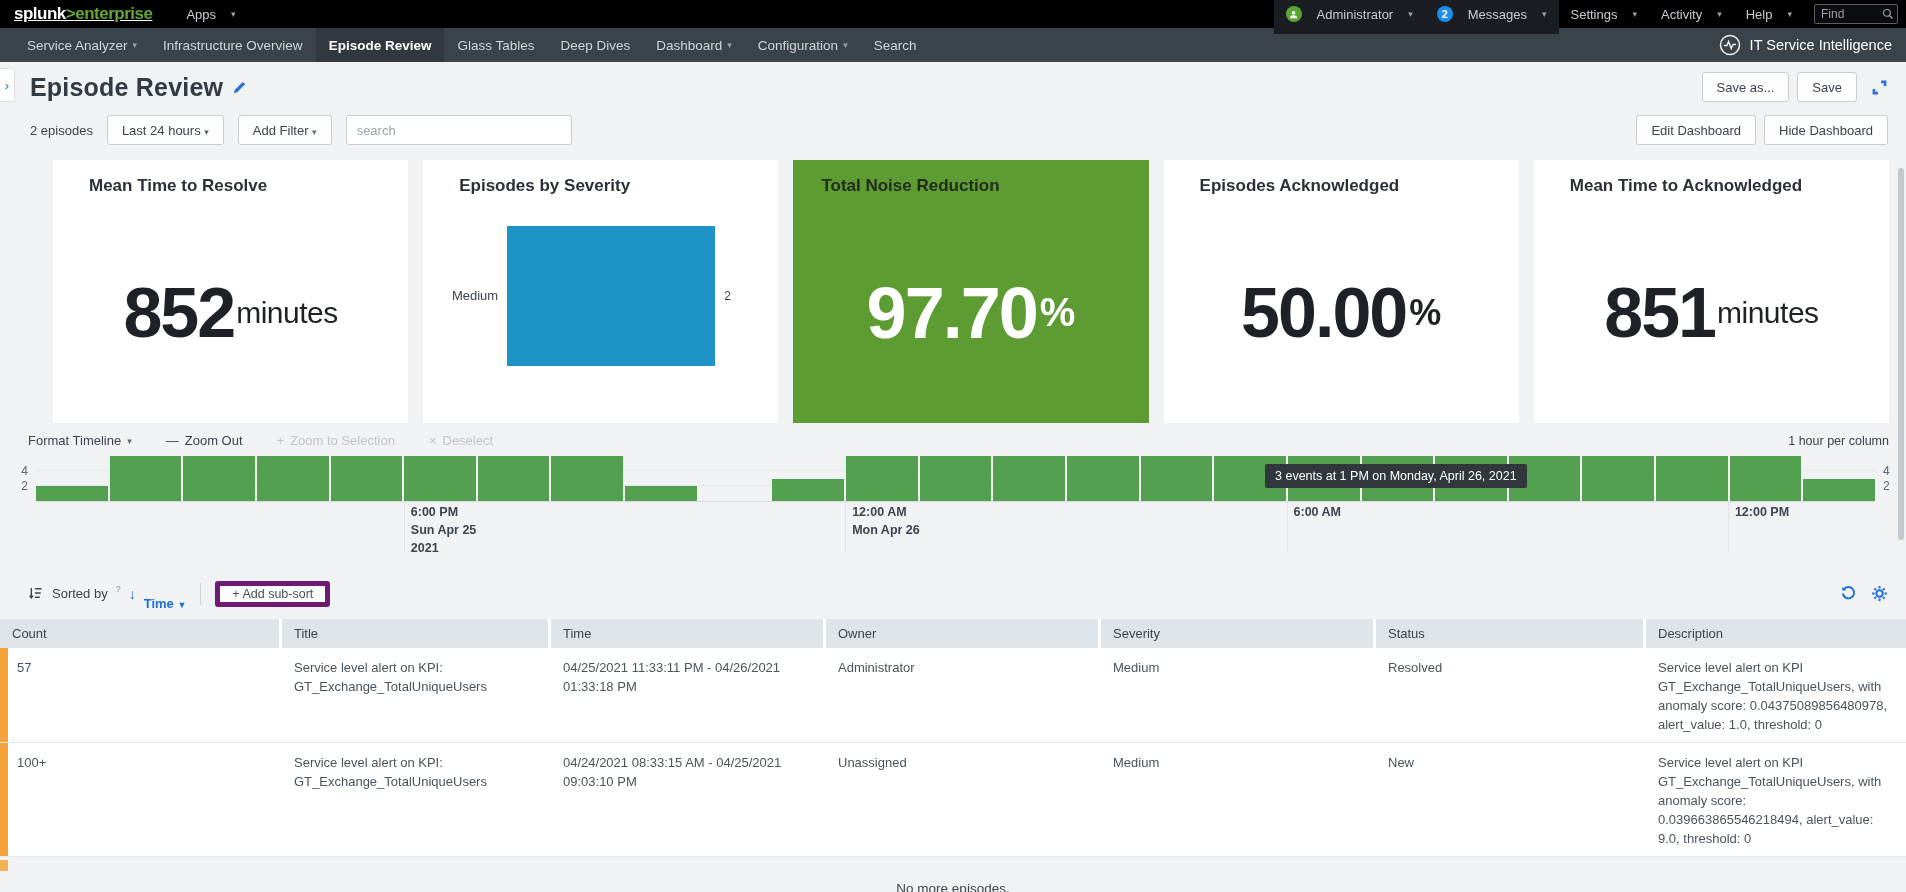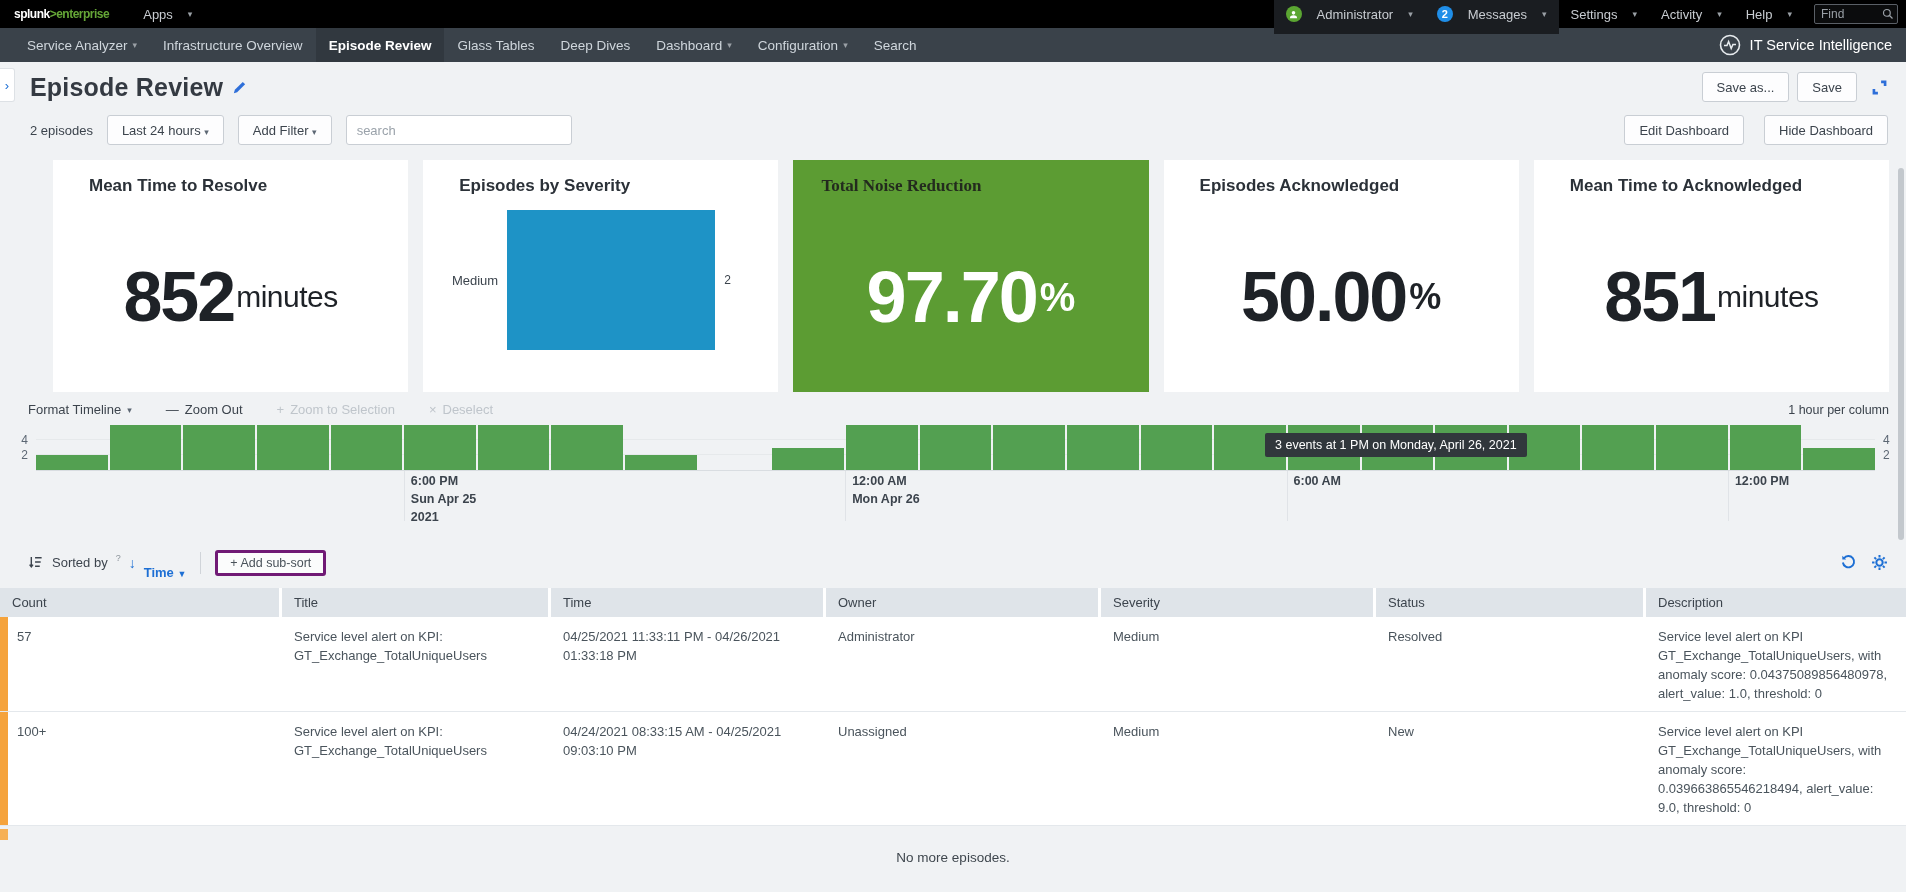--- a/index.html
+++ b/index.html
@@ -1,21 +1,21 @@
 <!DOCTYPE html>
 <html><head>
 <meta charset="utf-8">
 <style>
   * { margin:0; padding:0; box-sizing:border-box; }
   body { font-family:"Liberation Sans", sans-serif; background:#e8eaec; }
   .screen { position:relative; width:1906px; height:892px; background:#f0f2f4; overflow:hidden; }
 
   
   .topbar { height:28px; background:#000; display:flex; align-items:center; color:#c8ccd1; font-size:13px; padding:0 8px 0 14px; }
-  .brand { font-size:12px; font-weight:bold; color:#fff; letter-spacing:-0.5px; }
+  .brand { font-size:17px; font-weight:bold; color:#fff; letter-spacing:-0.5px;text-decoration:underline; }
   .brand .gt, .brand .ent { color:#65a637; font-weight:bold; }
   .tb-item { display:flex; align-items:center; gap:15px; padding:0 12px; height:40px; cursor:pointer; white-space:nowrap; }
   .tb-item.chip { background:#1a1d21; }
   .caret { font-size:9px; color:#9aa0a6; }
   .apps { margin-left:22px; }
   .tb-right { margin-left:auto; display:flex; align-items:center; }
   .badge { width:16px; height:16px; border-radius:50%; background:#1f8ee8; color:#fff; font-size:11px; font-weight:bold; display:flex; align-items:center; justify-content:center; }
   .avatar { width:16px; height:16px; border-radius:50%; background:#5ba632; display:flex; align-items:center; justify-content:center; }
   .find-wrap { position:relative; margin-left:10px; }
   .find-input { width:84px; height:20px; background:#0b0c0d; border:1px solid #5a5f66; border-radius:2px; color:#d7dadd; font-size:12px; padding:0 18px 0 6px; font-family:"Liberation Sans",sans-serif; }
@@ -35,31 +35,31 @@
   .pencil { margin-left:9px; cursor:pointer; }
   .title-actions { margin-left:auto; display:flex; align-items:center; gap:8px; }
   .btn { height:30px; background:#fdfdfe; border:1px solid #c9ced4; border-radius:3px; color:#3c444d; font-size:13px; padding:0 14px; cursor:pointer; font-family:"Liberation Sans",sans-serif; }
   .expand-ico { margin-left:6px; cursor:pointer; }
 
   
   .filterbar { height:36px; display:flex; align-items:center; padding:0 18px 0 30px; gap:14px; }
   .epi-count { font-size:13px; color:#3c444d; }
   .search-input { width:226px; height:30px; border:1px solid #c9ced4; border-radius:3px; font-size:13px; color:#3c444d; padding:0 10px; background:#fff; font-family:"Liberation Sans",sans-serif; }
   .search-input::placeholder { color:#9aa2aa; }
-  .filter-right { margin-left:auto; display:flex; gap:20px; }
-
-  
-  .cards { margin:12px 17px 0 17px; display:grid; grid-template-columns:repeat(5,1fr); gap:15px; height:232px;padding-left:36px; }
+  .filter-right { margin-left:auto; display:flex; gap:8px; }
+
+  
+  .cards { margin:12px 17px 0 17px; display:grid; grid-template-columns:repeat(5,1fr); gap:15px; height:263px;padding-left:36px; }
   .card { background:#fff; display:flex; flex-direction:column; }
   .card-title { font-size:17px; font-weight:bold; color:#2b3138; margin:16px 0 0 36px; }
   .card-valwrap { flex:1; display:flex; align-items:center; justify-content:center; padding-top:6px; }
   .big-num { font-size:70px; font-weight:800; color:#1e2227; letter-spacing:-2px; }
   .unit-min { font-size:30px; color:#1e2227; margin-left:2px; letter-spacing:-0.5px; }
   .unit-pct { font-size:36px; font-weight:bold; color:#1e2227; margin-left:3px; }
-  .card-noise .card-title { color:#232b1e; margin-left:28px;font-family:Liberation Serif, serif; }
+  .card-noise .card-title { color:#232b1e; margin-left:28px; }
   .card-noise .big-num { color:#fff; font-size:72px;text-align:center; }
   .card-noise .unit-pct { color:#fff; font-size:40px; }
   .sev-chart { flex:1; display:flex; align-items:center; padding:0 0 28px 23px; }
   .sev-label { width:52px; font-size:13px; color:#3c444d; text-align:right; }
   .sev-track { width:208px; height:140px; margin-left:9px; display:flex; align-items:stretch; }
   .sev-bar { background:#1e93c6; height:100%; }
   .sev-val { font-size:12px; color:#3c444d; margin-left:9px; }
 
   
   .tl-controls { margin:10px 17px 0 28px; display:flex; align-items:center; gap:34px; font-size:13px; color:#3c444d; }
@@ -79,21 +79,21 @@
   .tl-xlabel { margin-left:7px; font-size:12.5px; color:#3c444d; line-height:15px; padding-top:3px; white-space:nowrap;font-weight:bold; }
   .tl-tooltip { position:absolute; left:1229px; top:8px; z-index:5; background:#31373c; color:#fff; font-size:12.5px; padding:5px 10px; border-radius:2px; white-space:nowrap; }
 
   
   .sortbar { margin:20px 18px 0 28px; display:flex; align-items:center; font-size:13px; color:#3c444d; gap:8px;justify-content:center; }
   .sort-help { font-size:9px; color:#8a9299; vertical-align:super; position:relative; top:-5px; }
   .sort-arrow { color:#1d6fd4; font-weight:bold; font-size:14px; }
   .sort-field { color:#1d6fd4; font-weight:bold; cursor:pointer;margin-top:20px; }
   .sort-caret { color:#1d6fd4; font-size:9px; }
   .sort-div { width:1px; height:22px; background:#d0d4d9; margin:0 6px; }
-  .subsort-btn { height:26px; font-size:12.5px; color:#49525a; background:#fbfcfc; border:3px solid #701a75; border-radius:3px; padding:0 12px; cursor:pointer; font-family:"Liberation Sans",sans-serif; }
+  .subsort-btn { height:26px; font-size:12.5px; color:#49525a; background:#fbfcfc; border:5px solid #701a75; border-radius:3px; padding:0 12px; cursor:pointer; font-family:"Liberation Sans",sans-serif; }
   .sort-icons { margin-left:auto; display:flex; gap:14px; }
   .icon-btn { cursor:pointer; }
 
   
   .etable { margin-top:8px; }
   .thead { display:grid; grid-template-columns:279px 266px 272px 272px 272px 267px auto; gap:3px; background:#fff; }
   .th { background:#dfe4e9; color:#3c444d; font-size:13px; padding:7px 12px; }
   .th:first-child { }
   .trow { position:relative; display:grid; grid-template-columns:279px 266px 272px 272px 272px 267px auto; gap:3px; background:#fff; border-bottom:1px solid #e4e8ec; min-height:83px; }
   .trow::before { content:""; position:absolute; left:0; top:0; bottom:0; width:8px; background:#f5a33c; }

